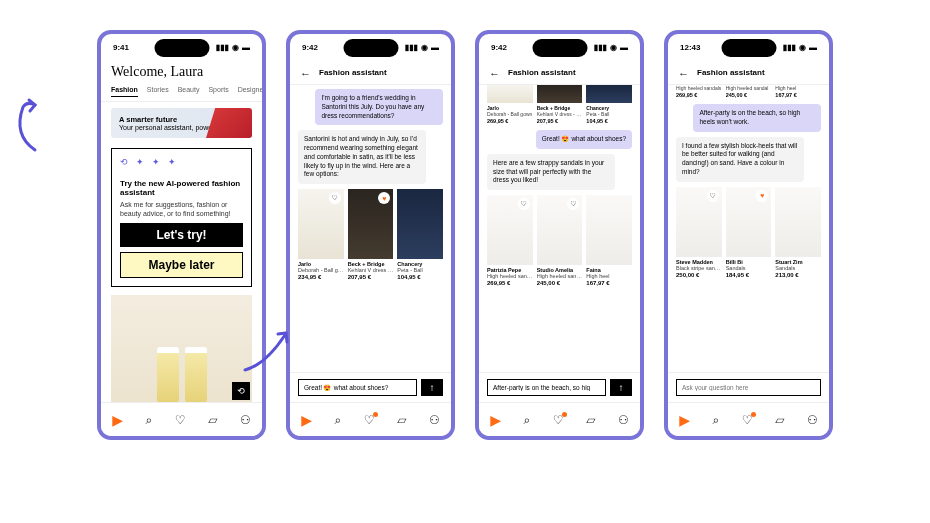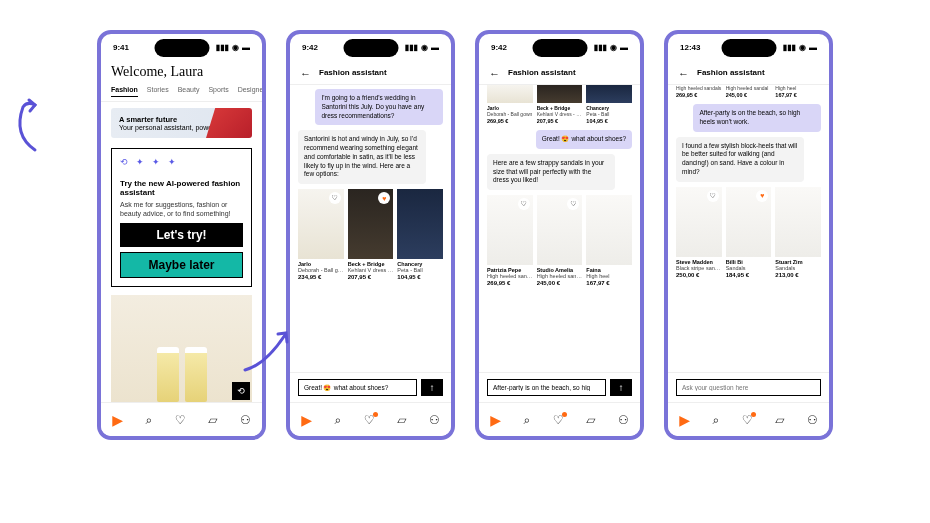--- a/index.html
+++ b/index.html
@@ -81,21 +81,21 @@
   .card {
     margin: 4px 10px;
     border: 1.5px solid #000;
     padding: 8px;
   }
   .card-icons { font-size: 9px; color: #5a5ae6; letter-spacing: 3px; }
   .card-head { font-weight: 700; font-size: 8px; margin-top: 12px; }
   .card-body { font-size: 7px; color: #333; margin-top: 3px; line-height: 1.3; }
   .btn { display: block; text-align: center; font-size: 12px; font-weight: 700; padding: 5px; margin-top: 5px; }
   .btn-primary { background: #000; color: #fff; }
-  .btn-secondary { border: 1px solid #000; background: #14b8a6; color: #000; }
+  .btn-secondary { border: 1px solid #000; background: #fef9c3; color: #000; }
   .prod-strip {
     margin: 4px 10px 0; flex: 1;
     background: linear-gradient(#f3ede0,#ece3ce);
     position: relative;
   }
   .prod-strip .bottles {
     position: absolute; bottom: 0; left: 20%; right: 20%; top: 10%;
     display: flex; gap: 6px; justify-content: center; align-items: flex-end;
   }
   .bottle { width: 22px; height: 55px; background: linear-gradient(#f5e9a8,#e6d278); border-radius: 3px 3px 2px 2px; border-top: 6px solid #fff; }

